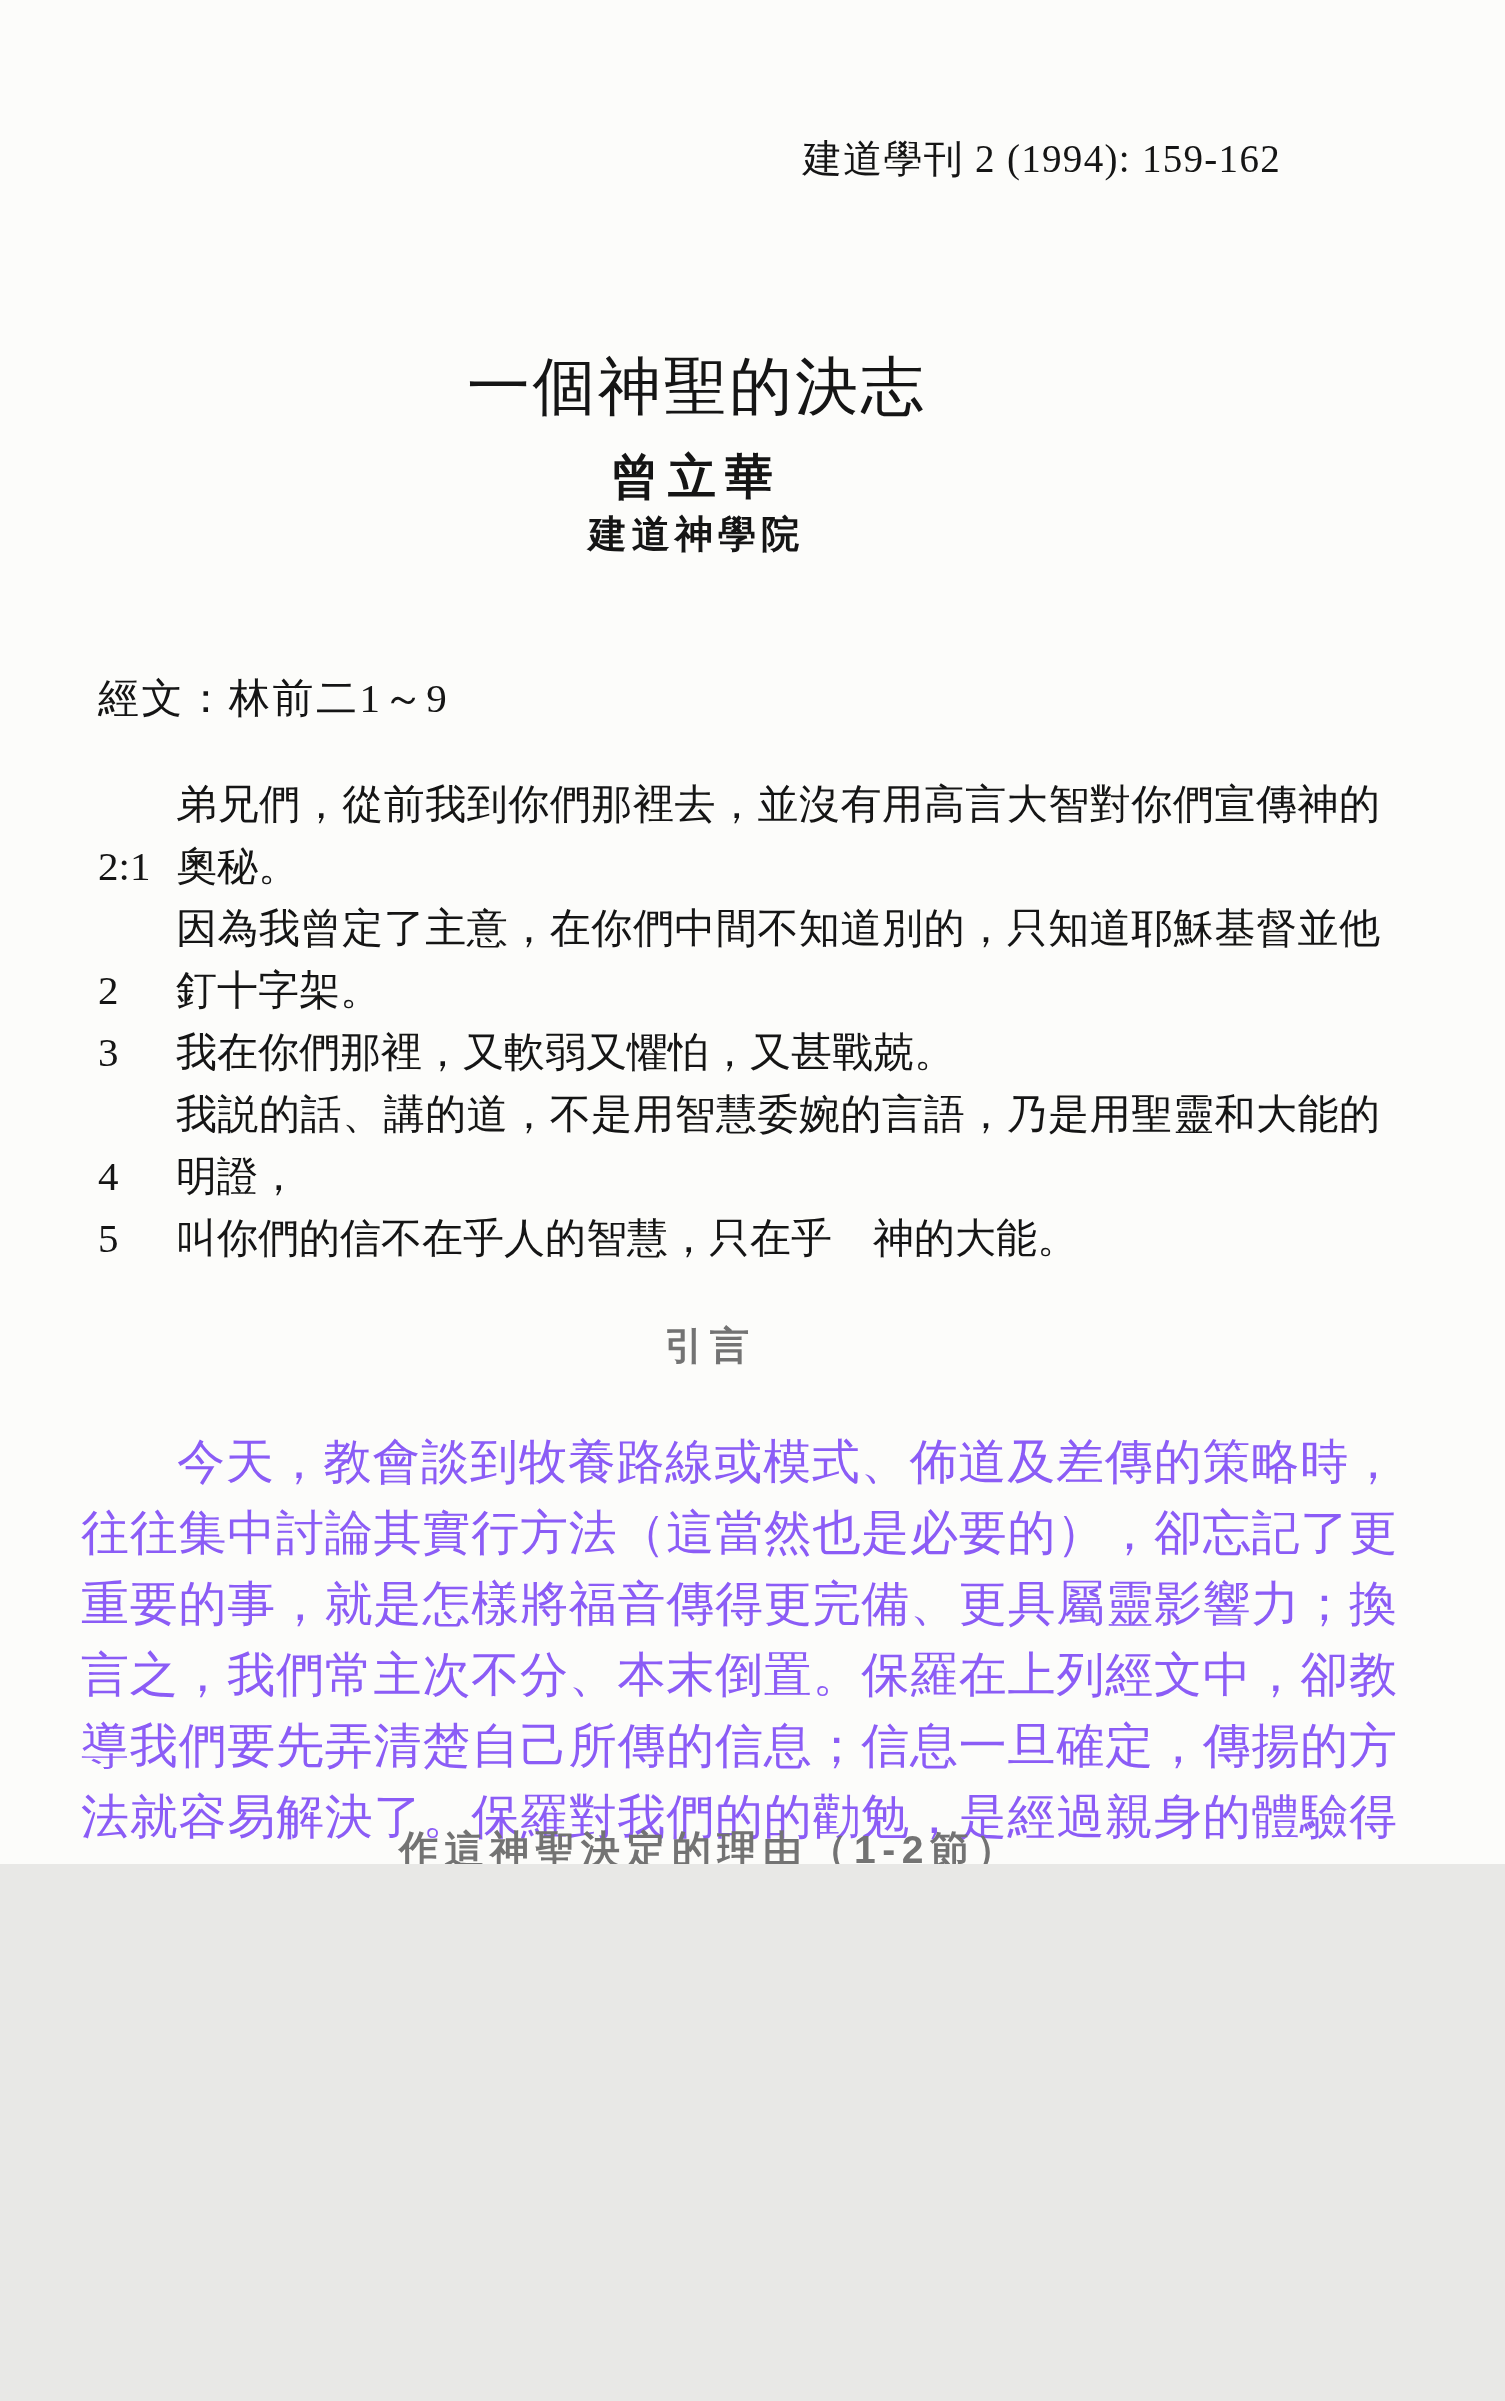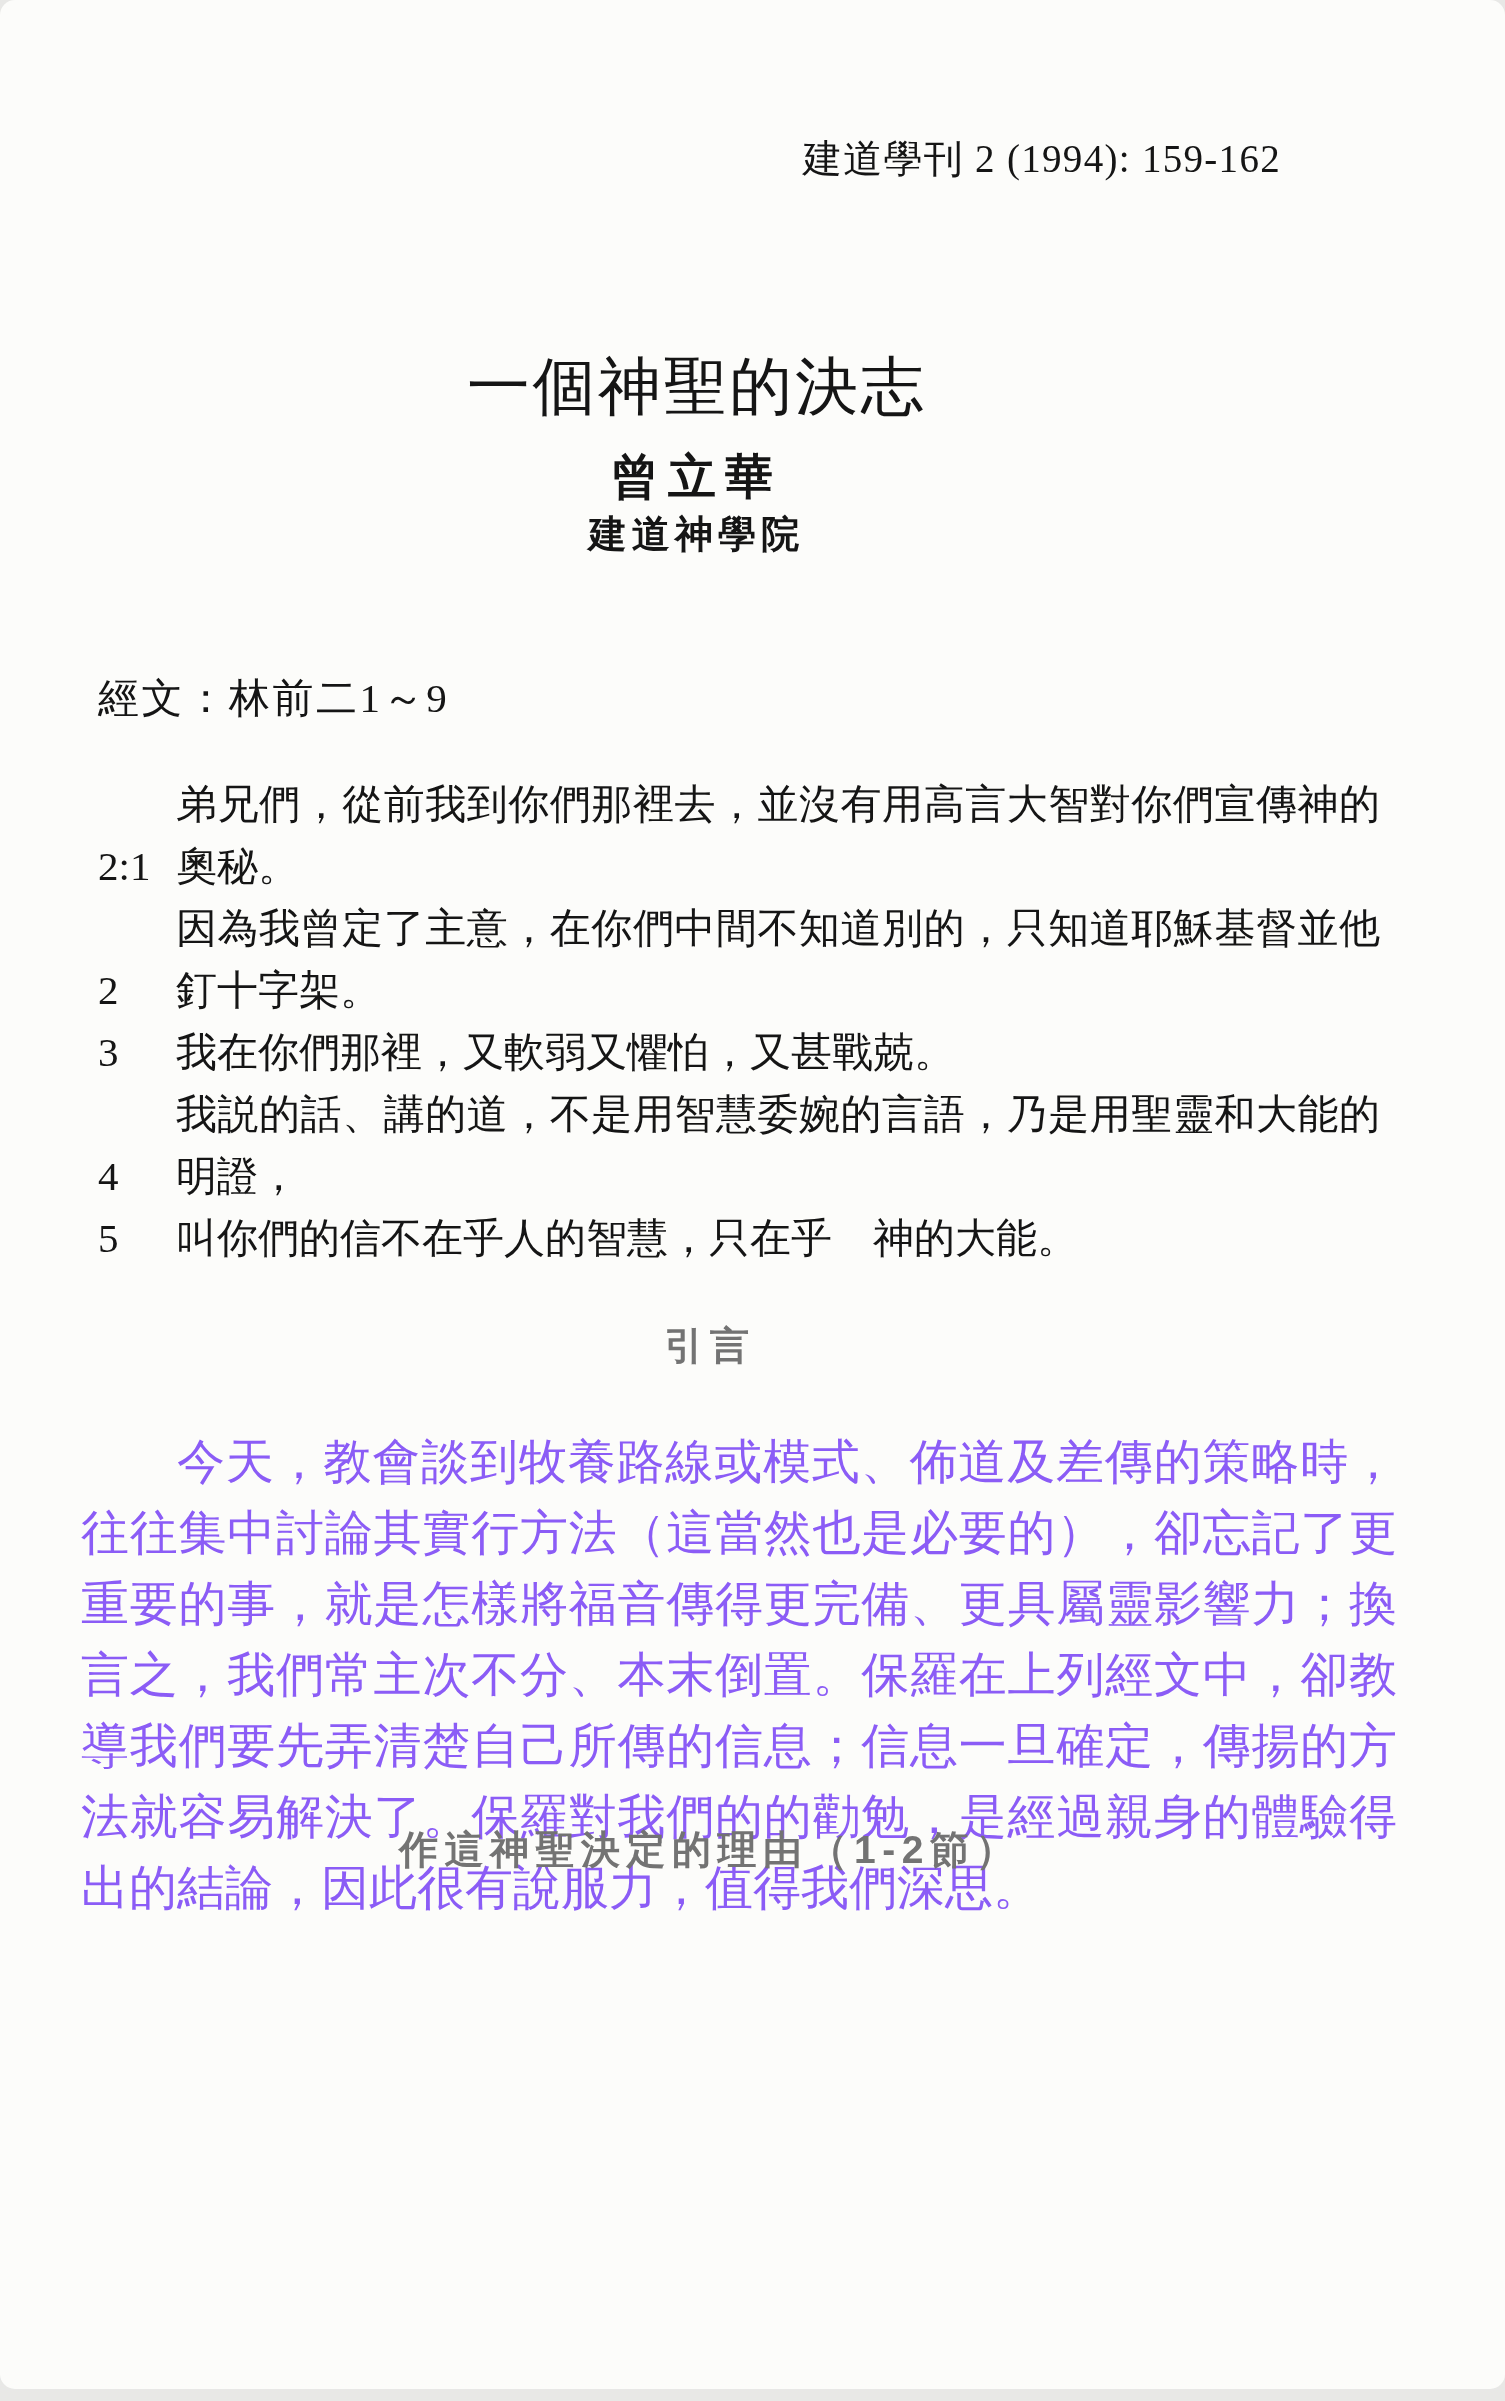--- a/index.html
+++ b/index.html
@@ -3,27 +3,26 @@
 <meta charset="utf-8">
 <style>
   html, body {
     margin: 0;
     padding: 0;
     background: #e8e8e6;
   }
   .page {
     position: relative;
     width: 1505px;
-    height: 2389px;
+    height: 1864px;
     margin: 0 auto;
     background: #fcfcfa;
     color: #151515;
     font-family: "Liberation Serif", "DejaVu Serif", serif;
     overflow: hidden;
-    border-radius: 15px;
   }
   .journal-line {
     position: absolute;
     top: 132px;
     left: 0;
     right: 224px;
     text-align: right;
     font-size: 39px;
     letter-spacing: 1.3px;
     white-space: nowrap;

